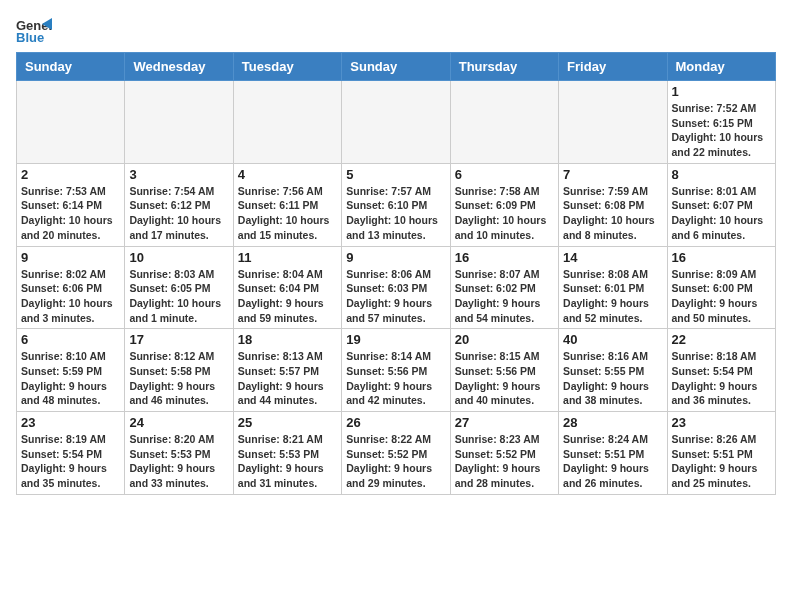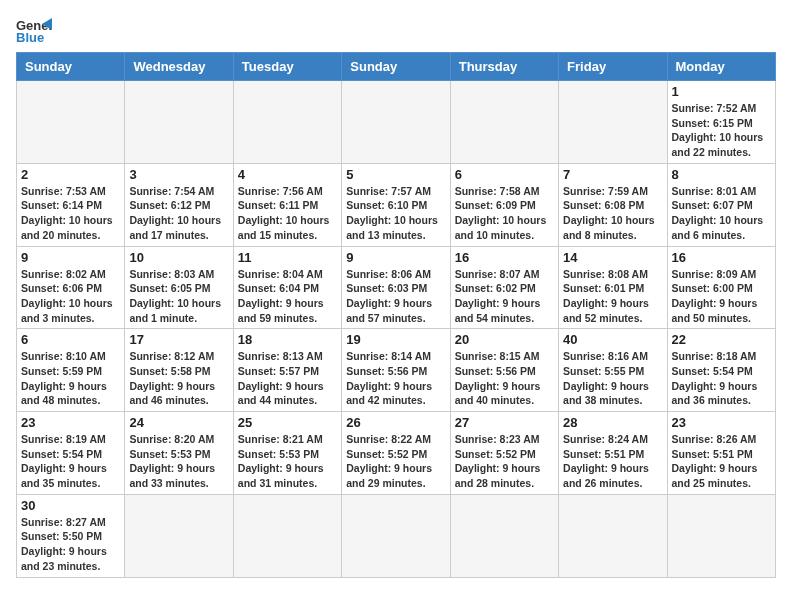--- a/index.html
+++ b/index.html
@@ -243,26 +243,14 @@
         </td>
         <td>
           <span class="day-number">28</span>
           <div class="day-info">Sunrise: 8:24 AM<br>Sunset: 5:51 PM<br>Daylight: 9 hours and 26 minutes.</div>
         </td>
         <td>
           <span class="day-number">23</span>
           <div class="day-info">Sunrise: 8:26 AM<br>Sunset: 5:51 PM<br>Daylight: 9 hours and 25 minutes.</div>
         </td>
       </tr>
-      <tr class="last-row">
-        <td class="has-data">
-          <span class="day-number">30</span>
-          <div class="day-info">Sunrise: 8:27 AM<br>Sunset: 5:50 PM<br>Daylight: 9 hours and 23 minutes.</div>
-        </td>
-        <td class="empty"></td>
-        <td class="empty"></td>
-        <td class="empty"></td>
-        <td class="empty"></td>
-        <td class="empty"></td>
-        <td class="empty"></td>
-      </tr>
     </tbody>
 </table>
 
 </body></html>

